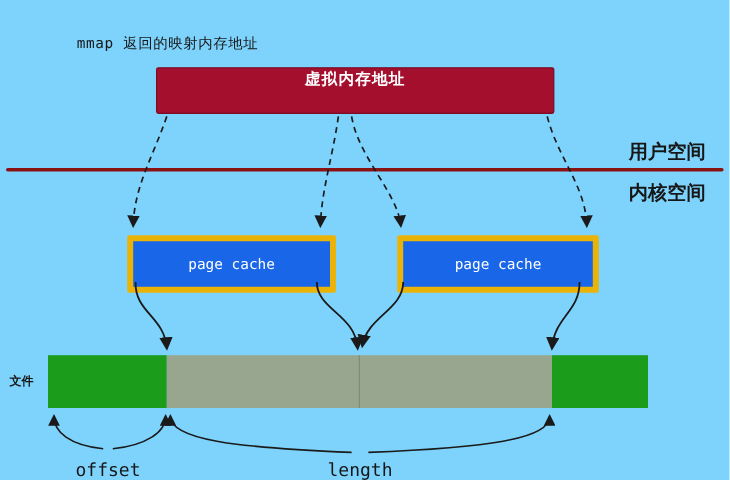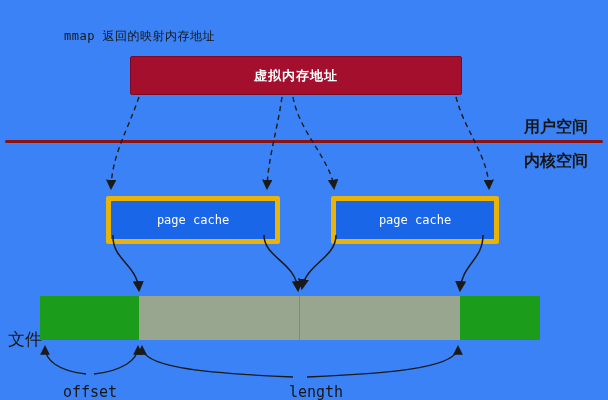--- a/index.html
+++ b/index.html
@@ -1,55 +1,55 @@
 <!DOCTYPE html>
 <html style="--bar-red: #a50f2e; --divider-red: #8b1212; --cache-blue: #1a66e8; --file-green: #1b9c1b; --mapped-gray: #98a690;"><head>
 <meta charset="utf-8">
 <style>
   html,body{margin:0;padding:0;background:#fff;}
   .canvas{
-    position:relative;width:608px;height:400px;background:#3b82f6;overflow:hidden;
+    position:relative;width:608px;height:400px;background:#7dd3fc;overflow:hidden;
     font-family:"DejaVu Sans", sans-serif;color:#161616;
   }
   .note{
     position:absolute;left:64px;top:28px;font-size:12px;letter-spacing:.5px;
     font-family:"DejaVu Sans Mono","DejaVu Sans",monospace;
   }
   .vbar{
     position:absolute;left:130px;top:56px;width:330px;height:37px;
     background:var(--bar-red,#a50f2e);border:1px solid #7c0a22;border-radius:2px;
-    display:flex;align-items:center;justify-content:center;
+    display:flex;justify-content:center;
   }
   .vbar span{color:#fff;font-size:13px;font-weight:bold;letter-spacing:1px;}
   .divider{
     position:absolute;left:5px;top:140px;width:598px;height:3px;
     background:var(--divider-red,#8b1212);border-radius:2px;
   }
   .space-label{position:absolute;right:20px;font-size:16px;font-weight:bold;margin-left:32px;}
   .space-label.user{top:117px;}
   .space-label.kernel{top:151px;}
   .cache{
     position:absolute;top:196px;height:38px;background:var(--cache-blue,#1a66e8);
     border:5px solid #eab308;border-radius:2px;display:flex;align-items:center;justify-content:center;
   }
   .cache.left{left:106px;width:164px;}
   .cache.right{left:331px;width:158px;}
   .cache span{color:#fff;font-size:12px;font-family:"DejaVu Sans Mono","DejaVu Sans",monospace;}
-  .file-label{position:absolute;left:8px;top:328px;font-size:17px;font-weight:normal;}
+  .file-label{position:absolute;left:8px;top:311px;font-size:10px;font-weight:bold;}
   .fseg{position:absolute;top:296px;height:44px;}
   .fseg.green-l{left:40px;width:99px;background:var(--file-green,#1b9c1b);}
   .fseg.mapped{left:139px;width:321px;background:var(--mapped-gray,#98a690);}
   .fseg.seam{left:299px;width:1px;background:#7e8d78;}
   .fseg.green-r{left:460px;width:80px;background:var(--file-green,#1b9c1b);}
   .anno{
     position:absolute;top:383px;width:60px;text-align:center;font-size:15px;
     font-family:"DejaVu Sans Mono","DejaVu Sans",monospace;
   }
   .anno.offset{left:60px;}
-  .anno.length{left:286px;}
+  .anno.length{left:270px;}
   svg.overlay{position:absolute;left:0;top:0;pointer-events:none;z-index:5;}
 </style>
 </head>
 <body>
 
 <div class="canvas">
 
   <div class="note">mmap 返回的映射内存地址</div>
 
   <div class="vbar">

